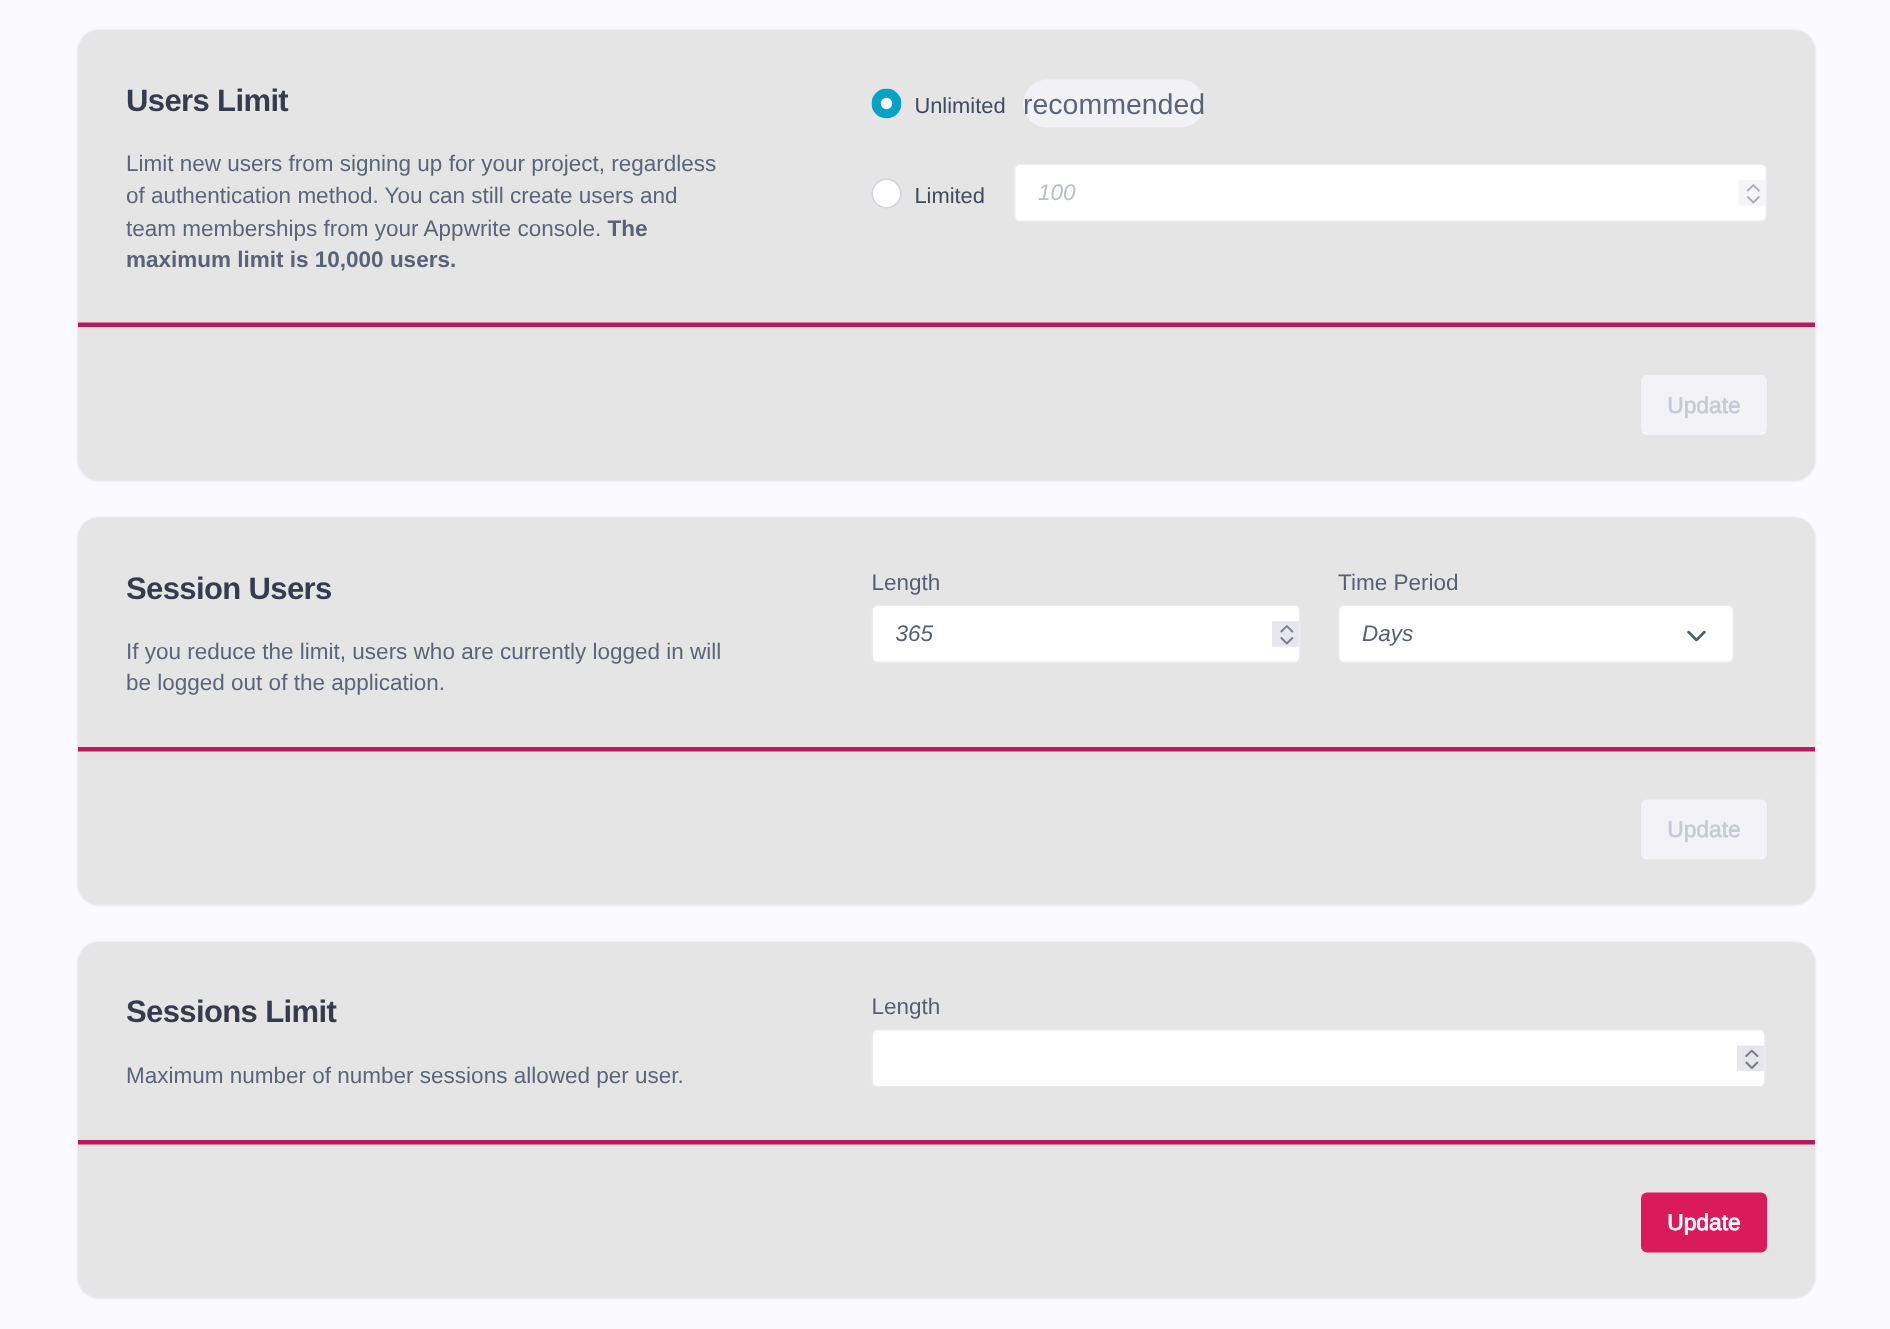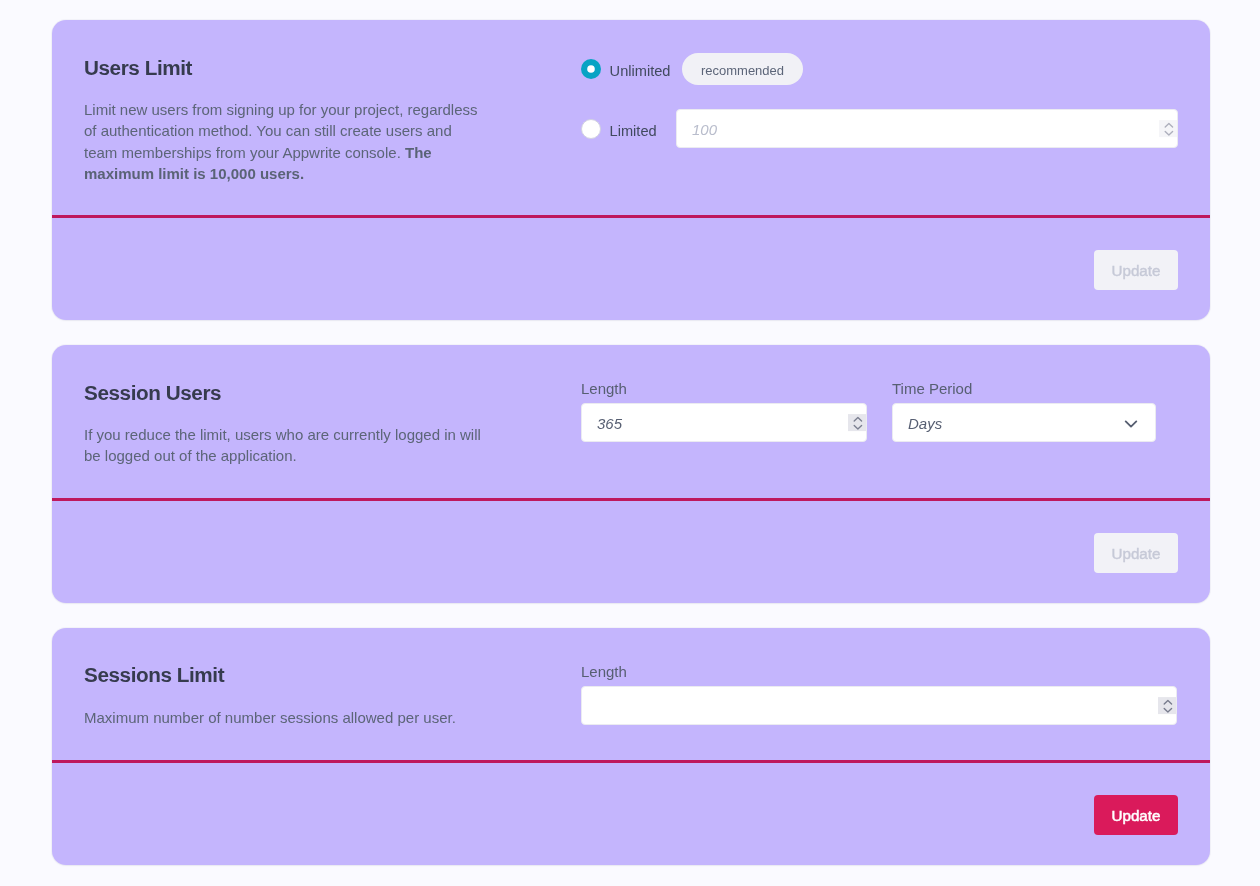--- a/index.html
+++ b/index.html
@@ -10,21 +10,21 @@
     background:#fafaff;
     font-family:"Liberation Sans", sans-serif;
     -webkit-font-smoothing: antialiased;
     overflow:hidden;
   }
   .page { position:relative; width:1260px; height:886px; }
 
   .card {
     position:absolute;
     left:52px; width:1158px;
-    background:#c4b5fd;
+    background:#e5e5e5;
     border-radius:14px;
     box-shadow: 0 0 0 1px rgba(28,28,80,0.035), 0 1px 2px rgba(28,28,80,0.045);
   }
   #card1 { top:20px;  height:300px; }
   #card2 { top:345px; height:258px; }
   #card3 { top:628px; height:237px; }
 
   .card-body   { position:absolute; left:0; right:0; top:0; }
   .card-footer { position:absolute; left:0; right:0; bottom:0; height:105px;
                  border-top:3px solid #be185d; }
@@ -39,22 +39,22 @@
   .btn { border:none; border-radius:4px; font-size:15.2px; font-weight:500;
          width:84px; height:40px; cursor:pointer; font-family:inherit; padding:0; }
   .btn-disabled { background:#f2f2f7; color:#c6c9d7; -webkit-text-stroke:0.38px #c6c9d7; }
   .btn-primary  { background:#da1a5b; color:#fff;    -webkit-text-stroke:0.5px  #fff; }
 
   .radio { width:20px; height:20px; border-radius:50%; border:1.5px solid #d2d3e0; background:#fff; }
   .radio.checked { border:none; background:transparent; }
   .radio.checked svg { position:absolute; left:0; top:0; width:20px; height:20px; }
   .radio-label { font-size:14.6px; font-weight:400; color:#414a5e; white-space:nowrap; }
 
-  .pill { background:#f1f1f6; color:#5c6578; font-size:13px; border-radius:16px;
-          height:32px; line-height:36px; text-align:center; white-space:nowrap; }
+  .pill { background:#f1f1f6; color:#5c6578; font-size:19px; border-radius:16px;
+          height:32px; line-height:36px; text-align:right; white-space:nowrap; }
 
   .field { border:1px solid #ebebf1; border-radius:4px; height:39px; background:#fff; }
   .field .val { position:absolute; left:15px; top:50%; transform:translateY(-50%);
                 margin-top:0.5px; font-size:15px; color:#575f72; white-space:nowrap;font-style:italic; }
   .field .val.ph { color:#b9bdcc; }
   .label { font-size:15px; color:#575f72; white-space:nowrap; }
 
   .spin { position:absolute; right:0; top:50%; transform:translateY(-50%);
           width:17.7px; height:17.8px; background:#e6e6ec; }
   .spin.light { background:#f5f5f8; }

